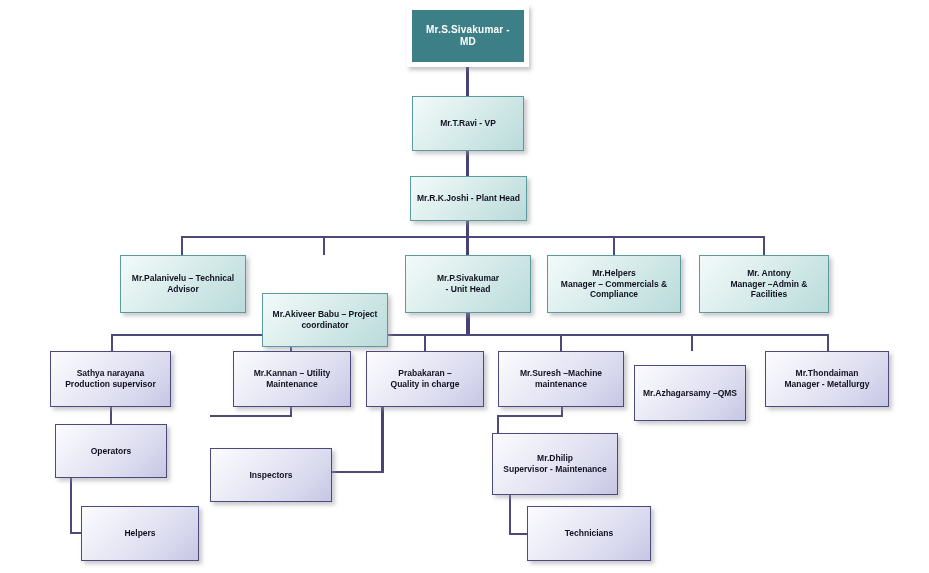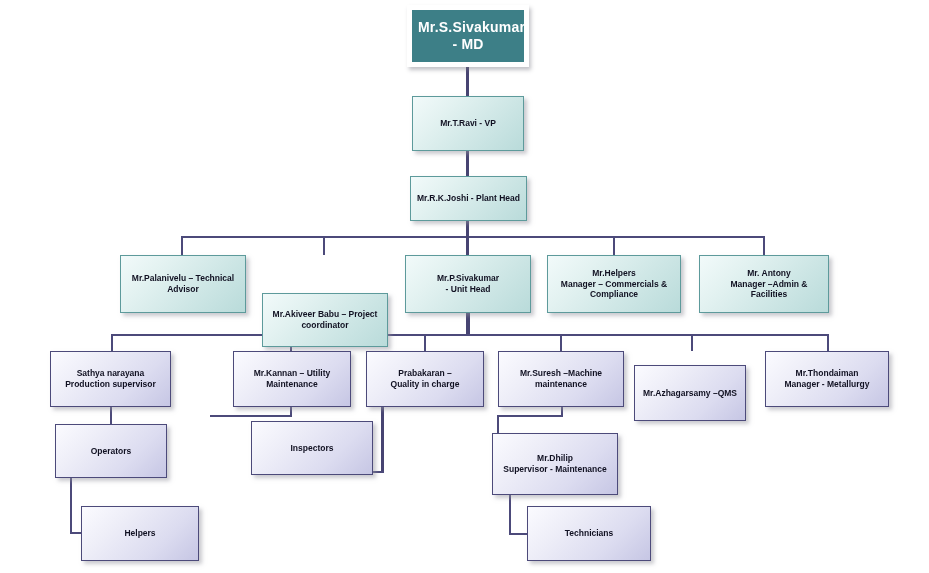--- a/index.html
+++ b/index.html
@@ -41,21 +41,21 @@
   .node .label {
     width: 100%;
     display: block;
   }
 
   
   .node.teal {
     background: #3d7f87;
     border: 5px solid #ffffff;
     color: #ffffff;
-    font-size: 14px;
+    font-size: 10px;
     font-weight: bold;
     box-shadow: 2px 3px 4px rgba(120,120,130,0.45);
     letter-spacing: .2px;
   }
 
   
   .node.aqua {
     background: linear-gradient(135deg, #f2fafa 0%, #e3f2f1 28%, #cfe7e6 62%, #b9dbda 100%);
     border: 1px solid #5d9a9b;
     color: #111122;
@@ -217,21 +217,21 @@
       <span class="line2">Manager - Metallurgy</span>
     </span>
   </div>
 
   <div class="node lav" style="left:55px; top:424px; width:112px; height:54px;">
     <span class="label">
       <span class="line1">Operators</span>
     </span>
   </div>
 
-  <div class="node lav" style="left:210px; top:421px; width:122px; height:54px;margin-left:41px;">
+  <div class="node lav" style="left:210px; top:448px; width:122px; height:54px;">
     <span class="label">
       <span class="line1">Inspectors</span>
     </span>
   </div>
 
   <div class="node lav" style="left:492px; top:433px; width:126px; height:62px;">
     <span class="label">
       <span class="line1">Mr.Dhilip</span>
       <span class="line2">Supervisor - Maintenance</span>
     </span>

